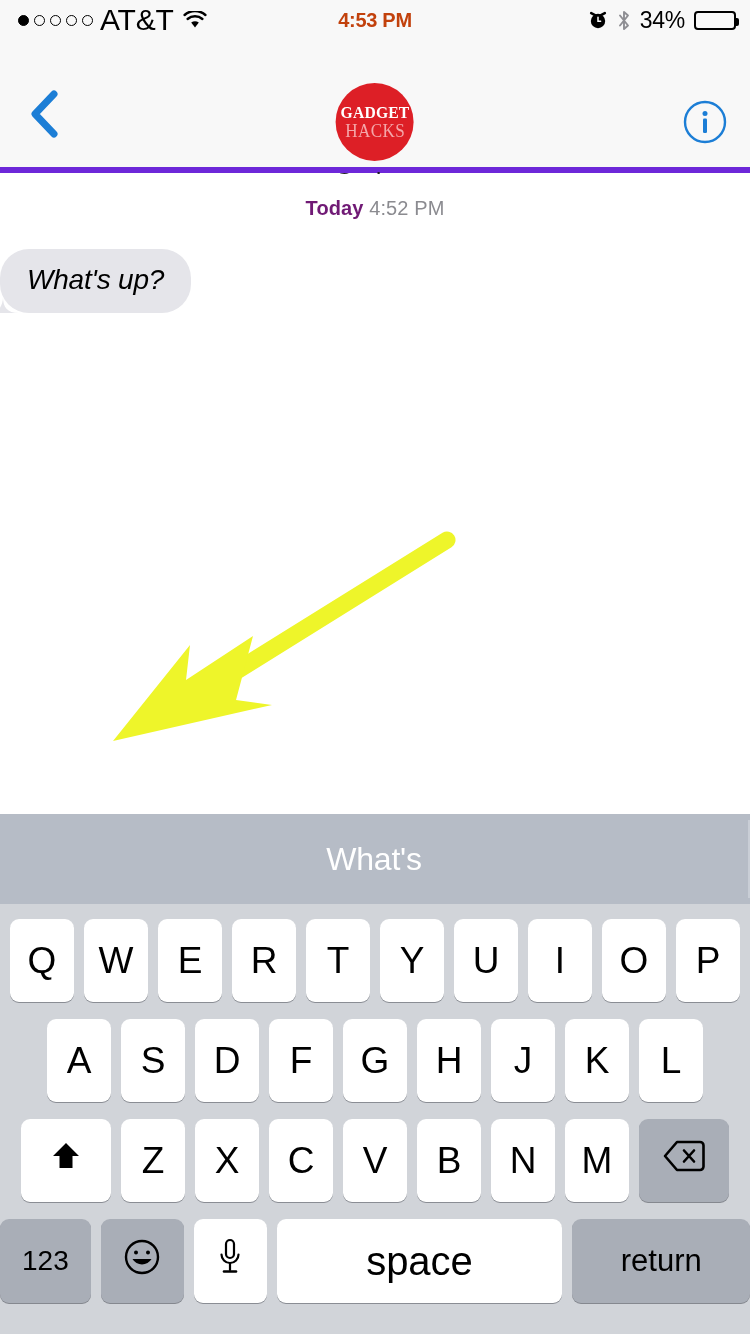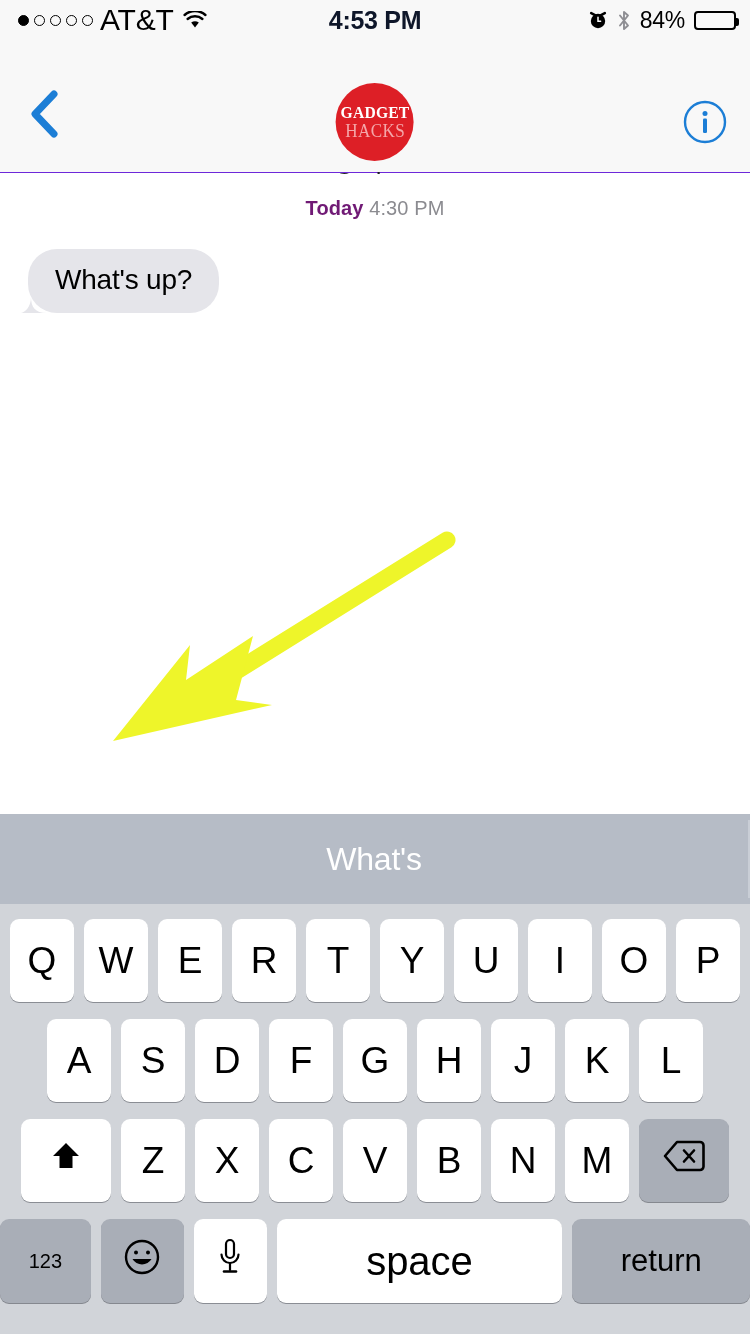--- a/index.html
+++ b/index.html
@@ -18,33 +18,33 @@
     display:flex; align-items:center;
   }
   .sb-left { position:absolute; left:18px; top:0; height:40px; display:flex; align-items:center; gap:7px; }
   .sig-dots { display:flex; align-items:center; gap:5px; }
   .dot { width:11px; height:11px; border-radius:50%; border:1.6px solid #000; }
   .dot.filled { background:#000; }
   .carrier { font-size:30px; color:#000; letter-spacing:-0.2px; font-weight:400; }
   .wifi { width:24px; height:18px; position:relative; margin-left:2px; }
   .sb-center { position:absolute; left:0; width:750px; text-align:center; top:0; height:40px;
                display:flex; align-items:center; justify-content:center; }
-  .clock { font-size:25px; font-weight:700; color:#0f172a; letter-spacing:-0.3px; }
+  .clock { font-size:20px; font-weight:700; color:#c2410c; letter-spacing:-0.3px; }
   .sb-right { position:absolute; right:14px; top:0; height:40px; display:flex; align-items:center; gap:9px; }
   .alarm-icon { width:20px; height:20px; }
   .bt-icon { width:14px; height:21px; }
   .batt-pct { font-size:23px; font-weight:400; color:#000; letter-spacing:-0.3px; }
   .batt { width:42px; height:19px; border:2px solid #000; border-radius:4px; position:relative; padding:2px; }
   .batt-fill { height:100%; background:#000; border-radius:1px; }
   .batt-cap { position:absolute; right:-5px; top:5px; width:3px; height:8px; background:#000; border-radius:0 2px 2px 0; }
 
   
   .navbar {
     position:absolute; top:40px; left:0; width:750px; height:133px;
-    background:#f8f8f8; border-bottom:1px solid #6d28d9;
+    background:#f8f8f8; border-bottom:6px solid #6d28d9;
   }
   .back-btn { position:absolute; left:16px; top:48px; width:56px; height:56px;
               display:flex; align-items:center; justify-content:center; }
   .info-btn { position:absolute; right:22px; top:59px; width:46px; height:46px; }
   .avatar-wrap { position:absolute; left:50%; transform:translateX(-50%); top:43px;
                  display:flex; flex-direction:column; align-items:center; }
   .avatar {
     width:78px; height:78px; border-radius:50%;
     background:#dd1f26; display:flex; flex-direction:column;
     align-items:center; justify-content:center; overflow:hidden;
@@ -58,21 +58,21 @@
     font-family:"Liberation Serif", serif; font-weight:400; font-size:18px;
     color:#f4a6a9; letter-spacing:0.4px; line-height:1.05; margin-top:1px;
     transform: scaleX(0.95);
   }
   .contact-name { font-size:25px; color:#1c1c1e; margin-top:7px; letter-spacing:-0.2px; }
 
   
   .convo { position:absolute; top:174px; left:0; width:750px; height:557px; background:#fff; }
   .timestamp { text-align:center; margin-top:23px; font-size:20px; color:#8b8b90; letter-spacing:0.1px; }
   .timestamp b { color:#701a75; font-weight:700; }
-  .bubble-row { margin-top:29px; padding-left:28px; display:flex; }
+  .bubble-row { margin-top:29px; display:flex;font-style:italic; }
   .bubble {
     position:relative; background:#e5e5ea; border-radius:29px;
     padding:15px 27px 17px 27px; max-width:520px;
     font-size:28px; color:#000; letter-spacing:-0.2px;
   }
   .bubble-tail {
     position:absolute; left:-7px; bottom:0px; width:26px; height:26px;
   }
 
   
@@ -103,21 +103,21 @@
   .krow.r3 { gap:10px; margin-top:17px; }
   .krow.r4 { gap:10px; margin-top:17px; }
   .key {
     width:64px; height:83px; background:#fff; border-radius:9px;
     box-shadow: 0 1px 0 #8a8d94;
     display:flex; align-items:center; justify-content:center;
     font-size:37px; color:#000; font-weight:400;
   }
   .key.wide-shift { width:90px; background:#fff; }
   .key.wide-del  { width:90px; background:#a9aeb7; box-shadow:0 1px 0 #85888f; }
-  .key.k123   { width:92px; height:84px; background:#a9aeb7; box-shadow:0 1px 0 #85888f; font-size:20px; }
+  .key.k123   { width:92px; height:84px; background:#a9aeb7; box-shadow:0 1px 0 #85888f; font-size:28px; }
   .key.kemoji { width:84px; height:84px; background:#a9aeb7; box-shadow:0 1px 0 #85888f; }
   .key.kmic   { width:74px; height:84px; background:#fff; }
   .key.kspace { width:290px; height:84px; background:#fff; font-size:40px; }
   .key.kreturn{ width:180px; height:84px; background:#a9aeb7; box-shadow:0 1px 0 #85888f; font-size:31px; }
 </style>
 </head>
 <body>
 
 <div id="screen">
 
@@ -150,21 +150,21 @@
           <circle cx="10" cy="11" r="7.2" fill="#000"></circle>
           <path d="M3.2 3.2 L7 5.2 M16.8 3.2 L13 5.2" stroke="#000" stroke-width="2.6" stroke-linecap="round"></path>
           <path d="M10 7.2 V11.2 H12.6" stroke="#fff" stroke-width="1.5" fill="none" stroke-linecap="round"></path>
         </svg>
       </span>
       <span class="bt-icon">
         <svg width="14" height="21" viewBox="0 0 14 21">
           <path d="M3 5.5 L11 15.5 L7 19 V2 L11 5.5 L3 15.5" stroke="#8e8e93" stroke-width="1.9" fill="none" stroke-linejoin="round" stroke-linecap="round"></path>
         </svg>
       </span>
-      <span class="batt-pct">84%</span>
+      <span class="batt-pct">34%</span>
       <span class="batt">
         <span class="batt-fill" id="batt-fill" style="width: 84%;"></span>
         <span class="batt-cap"></span>
       </span>
     </div>
   </div>
 
   <div class="navbar">
     <div class="back-btn">
       <span>
@@ -189,21 +189,21 @@
           <circle cx="23" cy="14.5" r="2.5" fill="#1c7ed6"></circle>
           <rect x="21" y="19.5" width="4" height="14.5" rx="1.2" fill="#1c7ed6"></rect>
         </svg>
       </span>
     </div>
   </div>
 
   <div class="convo">
     <div class="timestamp">
       <b>Today</b>
-      <span>4:30 PM</span>
+      <span>4:52 PM</span>
     </div>
     <div class="bubble-row">
       <div class="bubble" style="background: rgb(229, 229, 234);">
         <span class="bubble-tail">
           <svg width="26" height="26" viewBox="0 0 26 26">
             <path d="M26 26 C14 26 10 20 10 10 C10 20 4 25 0 26 Z" fill="#e5e5ea"></path>
           </svg>
         </span>
         <span>What's up?</span>
       </div>

